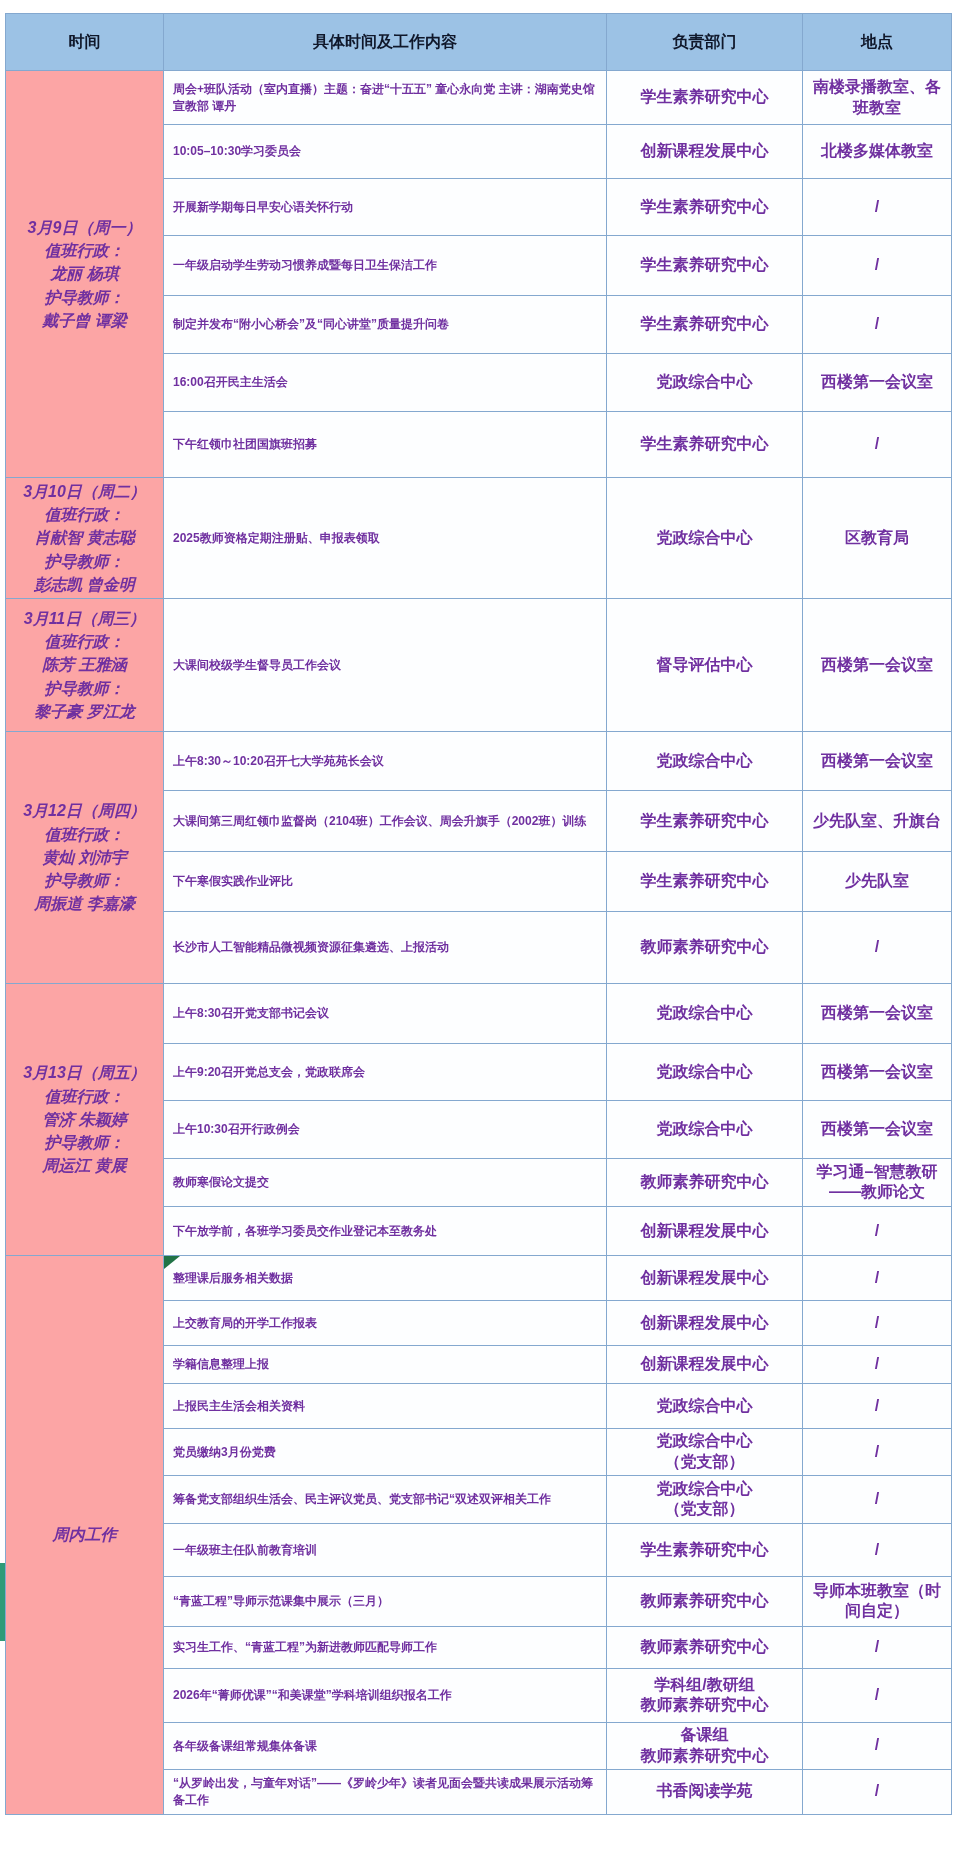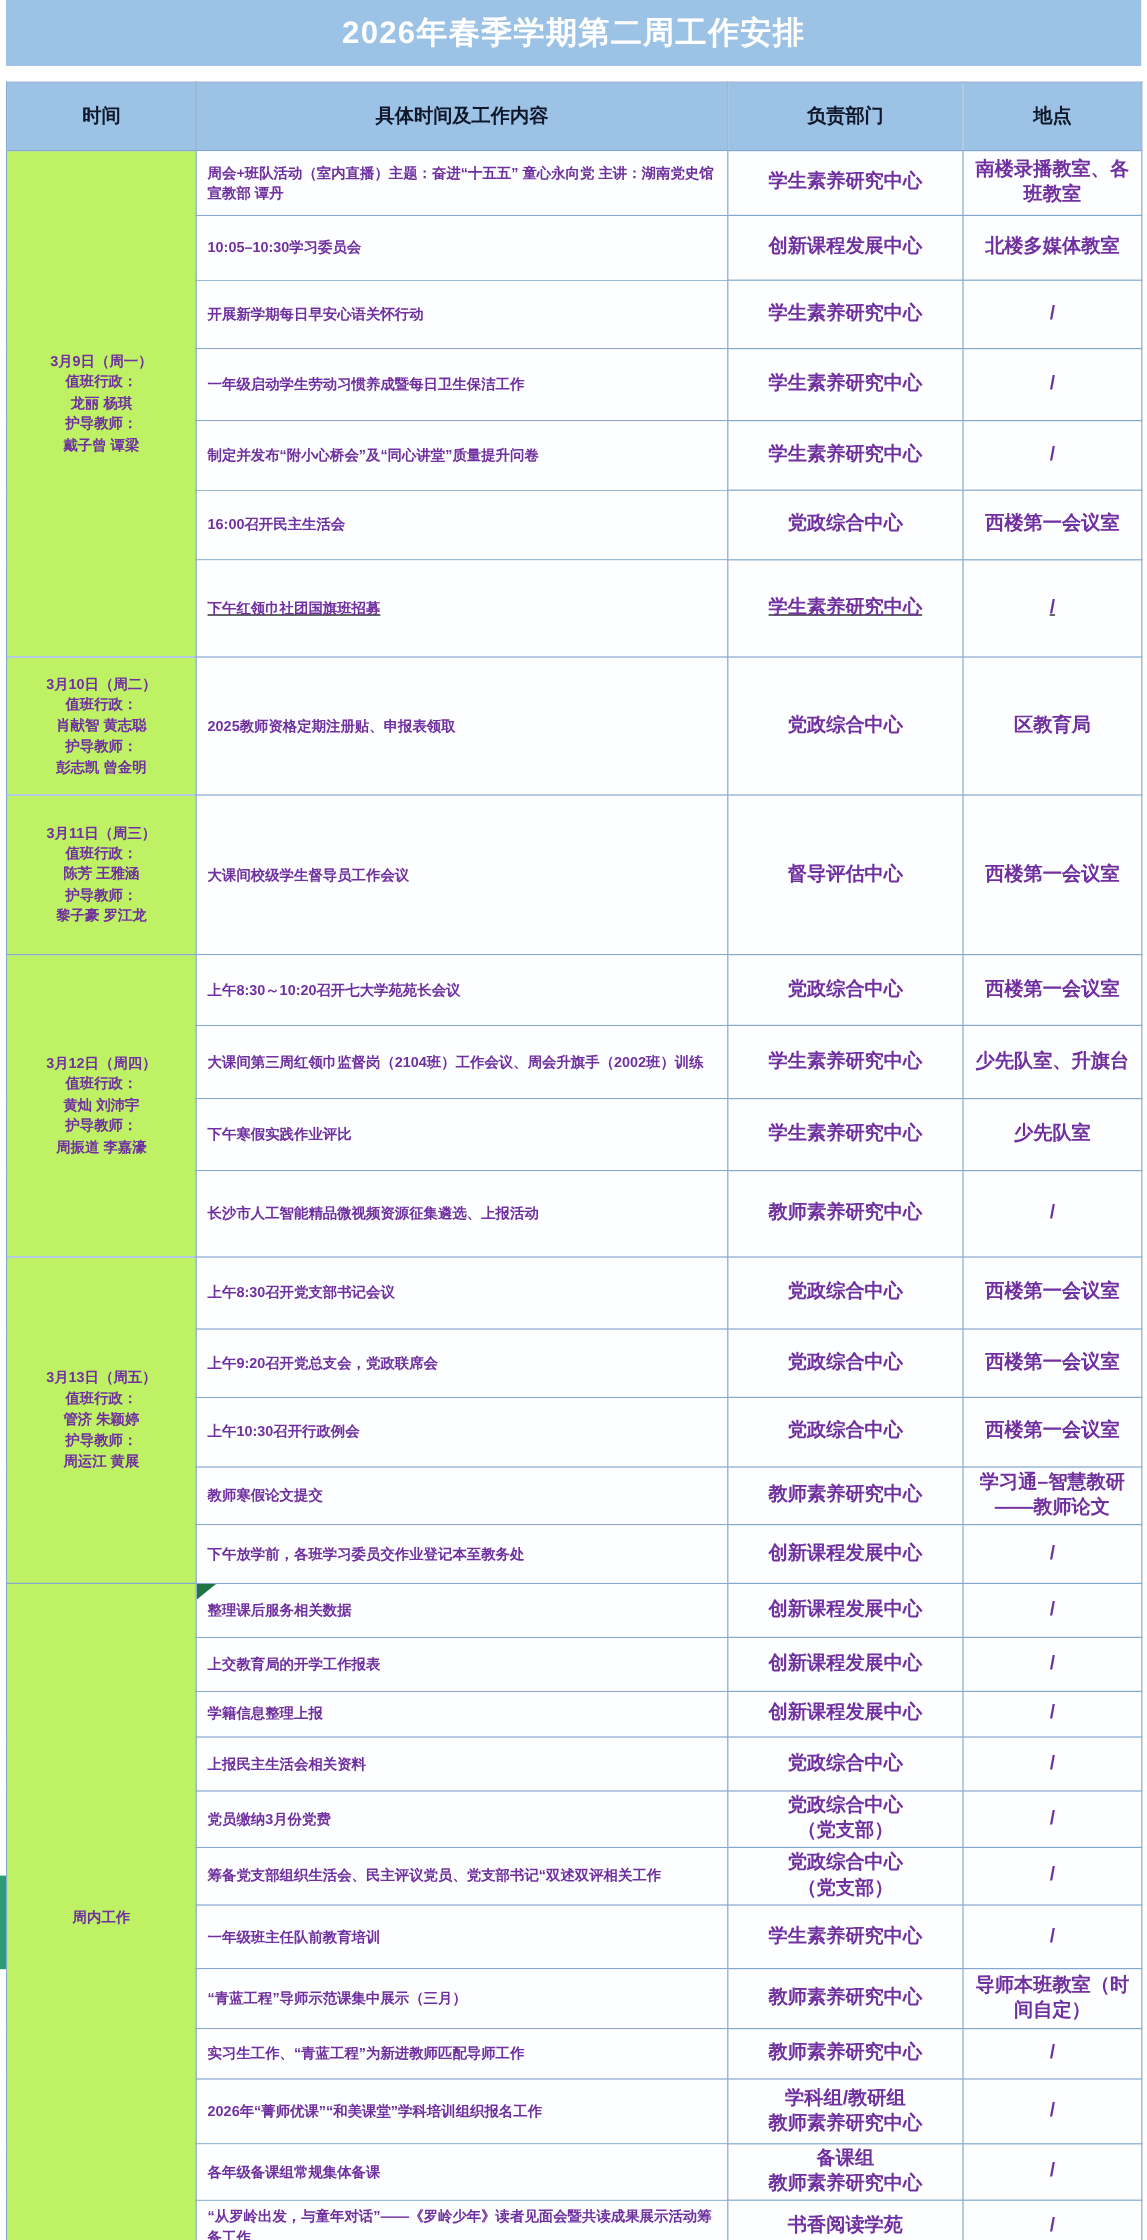--- a/index.html
+++ b/index.html
@@ -22,22 +22,22 @@
     border:1px solid #84A8CF;
     box-sizing:border-box;
     vertical-align:middle;
     overflow:hidden;
   }
   th.col-head{
     background:#9CC2E5;color:#0f172a;font-size:16px;font-weight:700;
     height:57px;text-align:center;
   }
   td.date-cell{
-    background:#bef264;color:#7030A0;font-weight:700;font-size:12px;
-    text-align:center;white-space:pre-line;line-height:1.45;padding:2px;
+    background:#fca5a5;color:#7030A0;font-weight:700;font-size:16px;
+    text-align:center;white-space:pre-line;line-height:1.45;padding:2px;font-style:italic;
   }
   td.content-cell{
     background:#FDFEFF;color:#7030A0;font-weight:700;font-size:12px;
     text-align:left;padding:2px 6px 2px 9px;line-height:1.35;position:relative;
   }
   td.dept-cell, td.loc-cell{
     background:#FDFEFF;color:#7030A0;font-weight:700;font-size:16px;
     text-align:center;white-space:pre-line;line-height:1.3;padding:2px 4px;
   }
   .corner-triangle{
@@ -53,21 +53,20 @@
     background:#ffffff;border-right:0;
   }
 </style>
 </head>
 <body>
 
 <div class="gutter"></div>
 <div class="green-bar"></div>
 
 <div class="page">
-  <div class="title-bar">2026年春季学期第二周工作安排</div>
   <div class="gap"></div>
   <table class="schedule">
     <colgroup>
       <col style="width:158px">
         <col style="width:443px">
         <col style="width:196px">
         <col style="width:149px">
     </colgroup>
     <thead>
       <tr>
@@ -106,21 +105,21 @@
         <tr style="height: 58px;">
           <td class="content-cell"><span>制定并发布“附小心桥会”及“同心讲堂”质量提升问卷</span></td>
           <td class="dept-cell">学生素养研究中心</td>
           <td class="loc-cell">/</td>
         </tr>
         <tr style="height: 58px;">
           <td class="content-cell"><span>16:00召开民主生活会</span></td>
           <td class="dept-cell">党政综合中心</td>
           <td class="loc-cell">西楼第一会议室</td>
         </tr>
-        <tr style="height: 81px; text-decoration: underline;">
+        <tr style="height: 66px;">
           <td class="content-cell"><span>下午红领巾社团国旗班招募</span></td>
           <td class="dept-cell">学生素养研究中心</td>
           <td class="loc-cell">/</td>
         </tr>
         <tr style="height: 115px;">
           <td class="date-cell" rowspan="1">3月10日（周二）
 值班行政：
 肖献智 黄志聪
 护导教师：
 彭志凯 曾金明</td>

